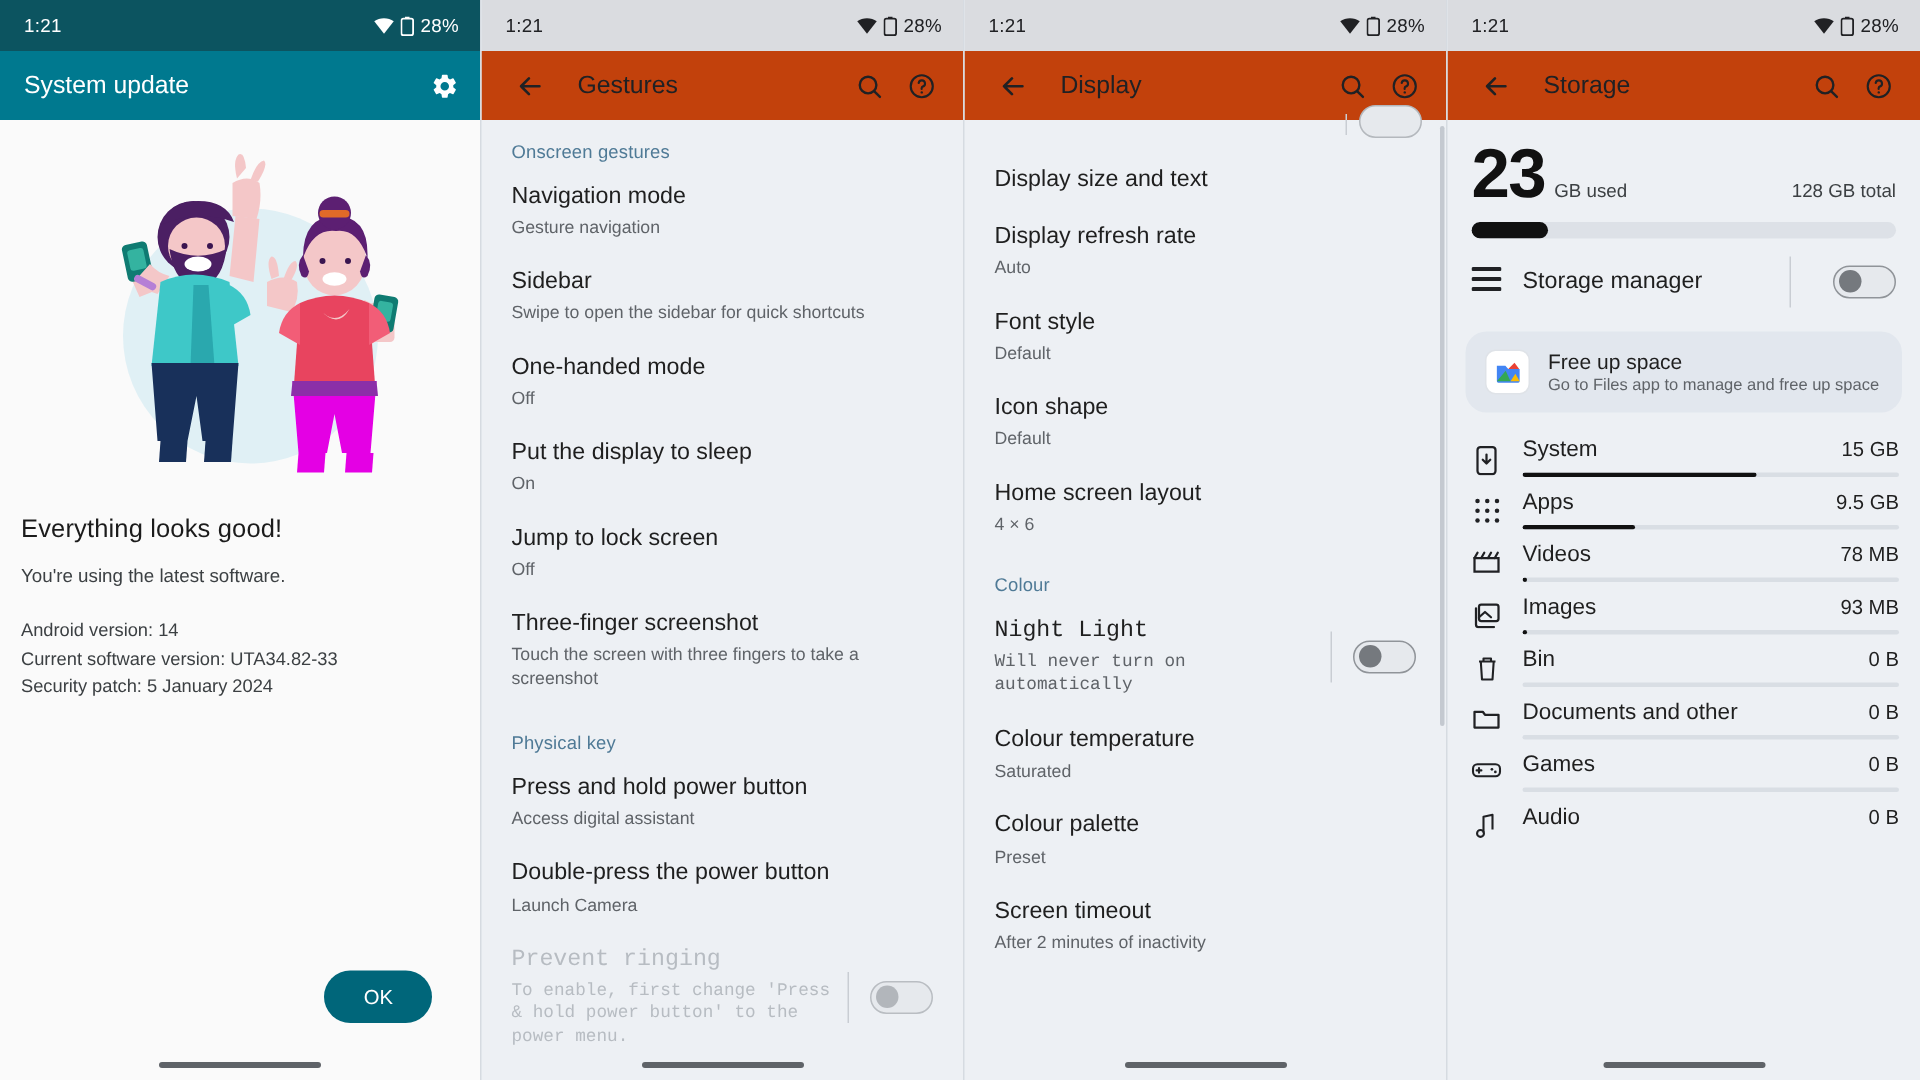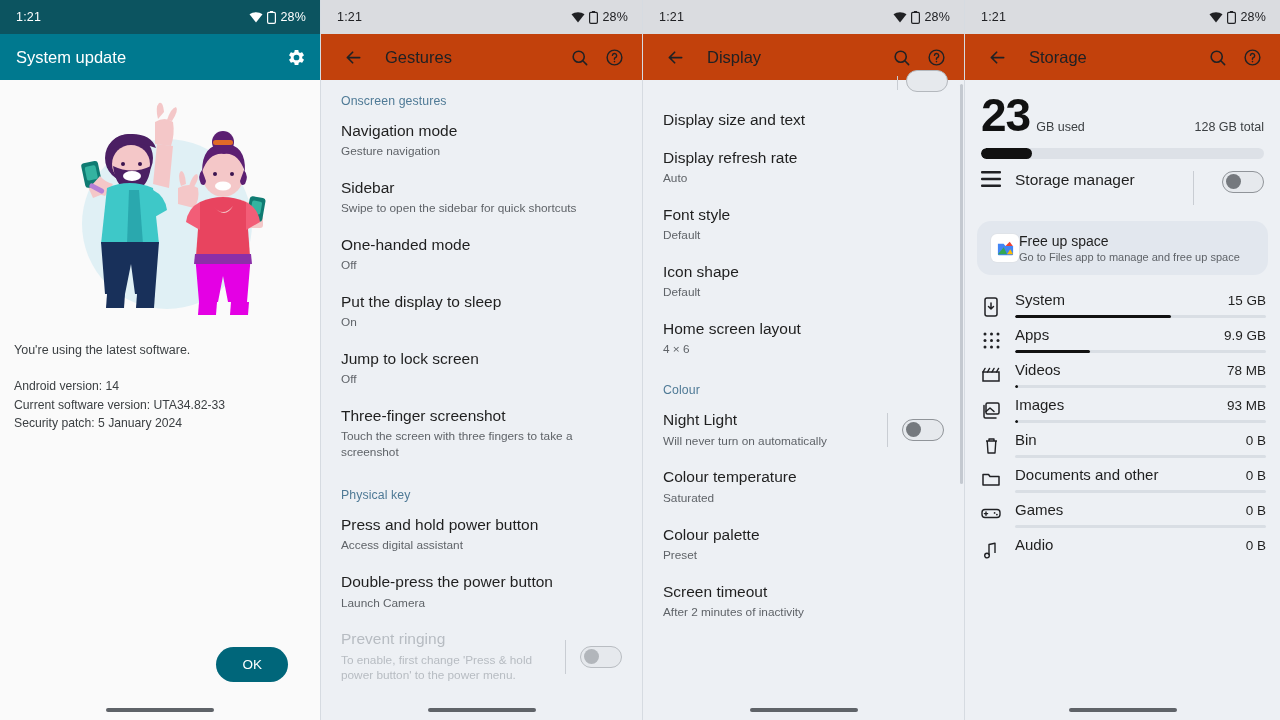--- a/index.html
+++ b/index.html
@@ -64,21 +64,21 @@
   .list { padding-top: 6px; }
   .sec-head {
     font-size: 12.3px; color: #4f7a96; padding: 8px 20px 4px 20px;
     letter-spacing: .1px;
   }
   .row { padding: 9px 20px 9px 20px; position: relative; }
   .row .t { font-size: 15.5px; color: #1f1f1f; line-height: 1.3; }
   .row .s { font-size: 11.8px; color: #5f6368; margin-top: 3px; line-height: 1.35; }
   .row.disabled .t { color: #b7bcc2; }
   .row.disabled .s { color: #b7bcc2; }
-  .row.with-toggle { display: flex; align-items: center; }
+  .row.with-toggle { display: flex; align-items: center; font-family: Liberation Mono, monospace; }
   .row.with-toggle .txt { flex: 1; }
   .divider-v { width: 1px; height: 34px; background: #c9cdd3; margin: 0 14px 0 6px; }
 
   .toggle {
     width: 42px; height: 22px; border-radius: 11px;
     border: 1.6px solid #909499; background: #e6e9ed;
     position: relative; flex: none;
   }
   .toggle .knob {
     width: 15px; height: 15px; border-radius: 50%;
@@ -109,27 +109,27 @@
   .stor-num { font-size: 46px; color: #111; letter-spacing: -1px; line-height: 1; font-weight: bold; }
   .stor-unit { font-size: 12.5px; color: #3c4043; }
   .stor-total { font-size: 12.5px; color: #3c4043; }
   .stor-bar {
     margin-top: 10px; height: 11px; border-radius: 6px;
     background: #dde1e7; overflow: hidden;
   }
   .stor-bar .fill { height: 100%; background: #111; border-radius: 6px; }
 
   .mgr-row {
-    display: flex; align-items: flex-start; padding: 12px 16px; gap: 14px;
+    display: flex; align-items: center; padding: 12px 16px; gap: 14px;
   }
   .mgr-row .lbl { flex: 1; font-size: 15.5px; color: #1f1f1f; }
 
   .freeup {
     margin: 4px 12px 8px 12px; background: #e2e7ee; border-radius: 14px;
-    display: flex; align-items: center; gap: 0; padding: 12px 14px;
+    display: flex; align-items: center; gap: 13px; padding: 12px 14px;
   }
   .files-icon {
     width: 28px; height: 28px; border-radius: 6px; background: #fff;
     display: flex; align-items: center; justify-content: center; flex: none;
     box-shadow: 0 0 0 1px #dfe3e8;
   }
   .freeup .t { font-size: 14px; color: #1f1f1f; }
   .freeup .s { font-size: 11px; color: #5f6368; margin-top: 2px; }
 
   .cat-row { display: flex; align-items: flex-start; padding: 8px 14px 0 14px; gap: 12px; text-align: right; }
@@ -231,20 +231,21 @@
           <path d="M168 112 q10 12 20 0 q-8 14 -20 0z" fill="#f4c7c8"></path>
 
           <path d="M150 160 l56 0 l-4 48 l-19 0 l-5 -26 l-5 26 l-19 0z" fill="#e400e4"></path>
           <path d="M150 160 l56 0 l1 10 l-58 0z" fill="#8b2fa8"></path>
           <path d="M154 208 l18 0 l-1 13 l-18 0z" fill="#e400e4"></path>
           <path d="M186 208 l18 0 l-1 13 l-18 0z" fill="#e400e4"></path>
         </svg>
       </div>
 
       <div class="p1-text">
+        <div class="p1-h">Everything looks good!</div>
         <div class="p1-sub">You're using the latest software.</div>
         <div class="p1-meta">
           <div>Android version: 14</div>
           <div>Current software version: UTA34.82-33</div>
           <div>Security patch: 5 January 2024</div>
         </div>
       </div>
 
       <div class="ok-wrap">
         <button class="ok-btn">OK</button>
@@ -563,21 +564,21 @@
               <circle cx="8.5" cy="8.5" r="1.5"></circle>
               <circle cx="15" cy="8.5" r="1.5"></circle>
               <circle cx="2" cy="15" r="1.5"></circle>
               <circle cx="8.5" cy="15" r="1.5"></circle>
               <circle cx="15" cy="15" r="1.5"></circle>
             </svg>
         </span>
         <span class="cat-main">
           <span class="cat-line">
             <span class="cat-name">Apps</span>
-            <span class="cat-size">9.9 GB</span>
+            <span class="cat-size">9.5 GB</span>
           </span>
           <span class="cat-bar" style="display:block">
               <span class="f" style="display:block;width:30%"></span>
             </span>
         </span>
       </div>
 
       <div class="cat-row">
         <span class="cat-ico">
           <svg width="18" height="16" viewBox="0 0 18 16" fill="none" stroke="#202124" stroke-width="1.5">

